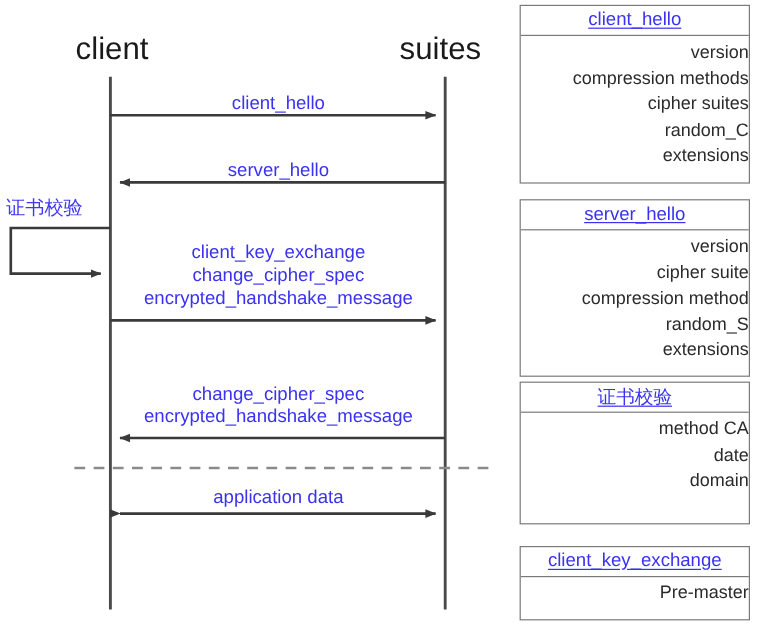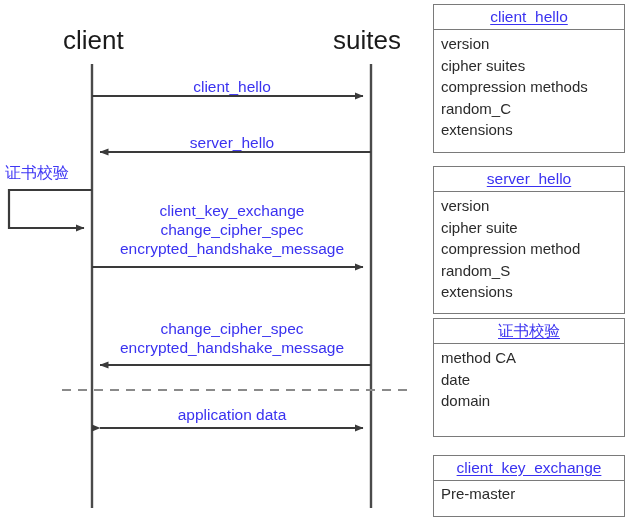--- a/index.html
+++ b/index.html
@@ -70,20 +70,21 @@
   .info-box-title {
     color: #3a32f0;
     font-size: 15.5px;
     text-decoration: underline;
     text-underline-offset: 2px;
     white-space: nowrap;
   }
   .info-box-body {
     padding: 3px 0 3px 7px;
     box-sizing: border-box;
+    text-align: right;
   }
   .info-row {
     font-size: 15px;
     line-height: 21.5px;
     color: #2b2b2b;
     white-space: nowrap;
   }
   #box-client-hello      { top: 4px;   height: 149px; }
   #box-server-hello      { top: 166px; height: 148px; }
   #box-cert-verify       { top: 318px; height: 119px; }
@@ -146,22 +147,22 @@
 </div>
 
 <div class="msg-label" style="left:232px; top:405px;">application data</div>
 
 <div class="info-box" id="box-client-hello">
   <div class="info-box-header">
     <span class="info-box-title">client_hello</span>
   </div>
   <div class="info-box-body">
     <div class="info-row">version</div>
+    <div class="info-row">compression methods</div>
     <div class="info-row">cipher suites</div>
-    <div class="info-row">compression methods</div>
     <div class="info-row">random_C</div>
     <div class="info-row">extensions</div>
   </div>
 </div>
 
 <div class="info-box" id="box-server-hello">
   <div class="info-box-header">
     <span class="info-box-title">server_hello</span>
   </div>
   <div class="info-box-body">

